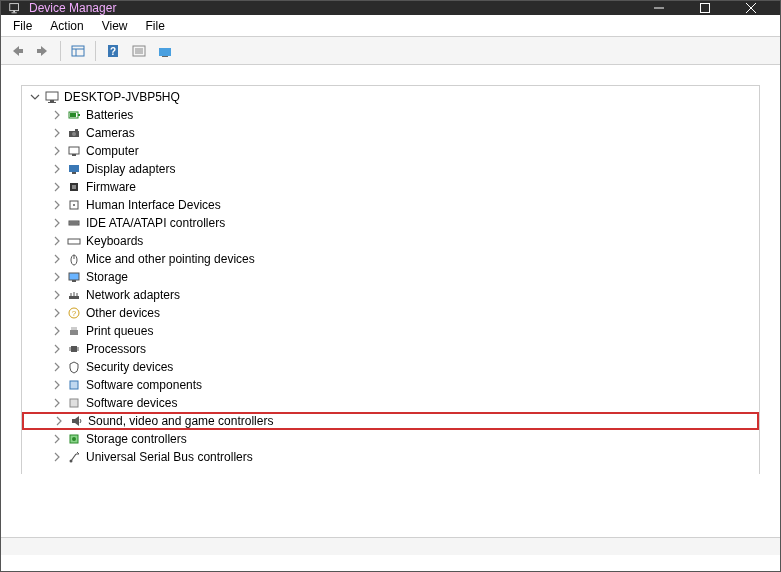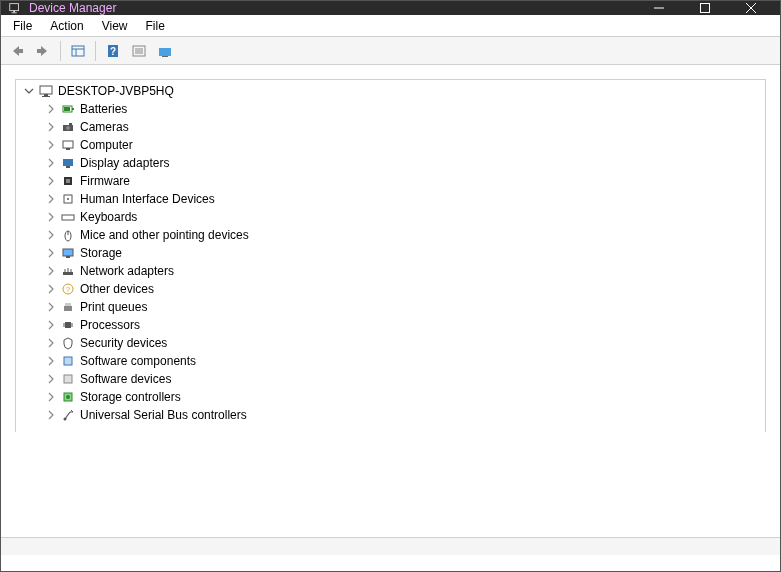--- a/index.html
+++ b/index.html
@@ -56,21 +56,21 @@
     display:flex; align-items:center; justify-content:center;
     border: 1px solid transparent;
   }
   .tool-sep { width:1px; height:20px; background:#ccc; margin:0 3px; }
   .content {
     padding: 6px 6px;
     position: relative;
     height: calc(100% - 30px - 22px - 28px - 18px);
     overflow: auto;
   }
-  .tree-root { margin: 8px; border:1px solid #cfcfcf; border-bottom:none; padding:2px 0 8px 0;}
+  .tree-root { margin: 14px; border:1px solid #cfcfcf; border-bottom:none; padding:2px 0 8px 0;}
   .tree-row {
     display: flex; align-items: center;
     height: 18px;
     padding-left: 6px;
     white-space: nowrap;
   }
   .tree-row.level1 { padding-left: 28px; }
   .expander {
     width: 14px; height: 14px;
     display:flex; align-items:center; justify-content:center;
@@ -280,20 +280,34 @@
           <span>Human Interface Devices</span>
         </div>
         <div class="tree-row level1">
           <span class="expander">
             <svg width="10" height="10">
               <path d="M3 1 L7 5 L3 9" fill="none" stroke="#888" stroke-width="1.2"></path>
             </svg>
           </span>
           <span class="dev-icon">
             <svg width="14" height="14">
+              <rect x="2" y="5" width="10" height="4" fill="#999" stroke="#555"></rect>
+              <line x1="3" y1="7" x2="11" y2="7" stroke="#555"></line>
+            </svg>
+          </span>
+          <span>IDE ATA/ATAPI controllers</span>
+        </div>
+        <div class="tree-row level1">
+          <span class="expander">
+            <svg width="10" height="10">
+              <path d="M3 1 L7 5 L3 9" fill="none" stroke="#888" stroke-width="1.2"></path>
+            </svg>
+          </span>
+          <span class="dev-icon">
+            <svg width="14" height="14">
               <rect x="1" y="5" width="12" height="5" fill="none" stroke="#555"></rect>
               <line x1="3" y1="7" x2="3" y2="7" stroke="#555"></line>
               <line x1="5" y1="7" x2="5" y2="7" stroke="#555"></line>
             </svg>
           </span>
           <span>Keyboards</span>
         </div>
         <div class="tree-row level1">
           <span class="expander">
             <svg width="10" height="10">
@@ -415,20 +429,35 @@
               <path d="M3 1 L7 5 L3 9" fill="none" stroke="#888" stroke-width="1.2"></path>
             </svg>
           </span>
           <span class="dev-icon">
             <svg width="14" height="14">
               <rect x="3" y="3" width="8" height="8" fill="#e0e0e0" stroke="#888"></rect>
             </svg>
           </span>
           <span>Software devices</span>
         </div>
+        <div class="tree-row level1 highlight-box">
+          <span class="expander">
+            <svg width="10" height="10">
+              <path d="M3 1 L7 5 L3 9" fill="none" stroke="#888" stroke-width="1.2"></path>
+            </svg>
+          </span>
+          <span class="dev-icon">
+            <svg width="14" height="14">
+              <rect x="3" y="5" width="3" height="4" fill="#555"></rect>
+              <path d="M6 5 L10 2 L10 12 L6 9 Z" fill="#555"></path>
+              <path d="M11 5 Q13 7 11 9" fill="none" stroke="#555"></path>
+            </svg>
+          </span>
+          <span>Sound, video and game controllers</span>
+        </div>
         <div class="tree-row level1">
           <span class="expander">
             <svg width="10" height="10">
               <path d="M3 1 L7 5 L3 9" fill="none" stroke="#888" stroke-width="1.2"></path>
             </svg>
           </span>
           <span class="dev-icon">
             <svg width="14" height="14">
               <rect x="3" y="3" width="8" height="8" fill="#8ad48a" stroke="#2a8a2a"></rect>
               <circle cx="7" cy="7" r="2" fill="#2a8a2a"></circle>

